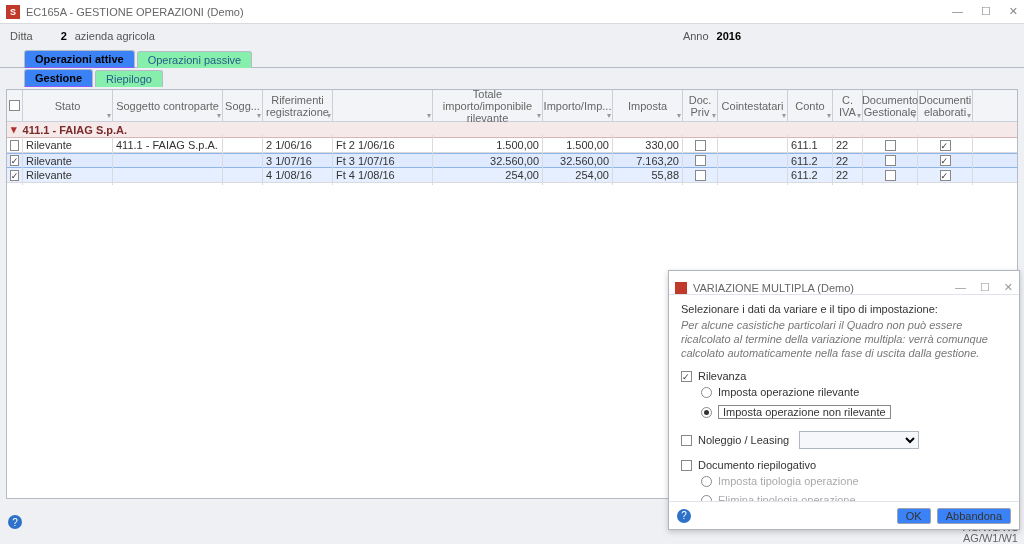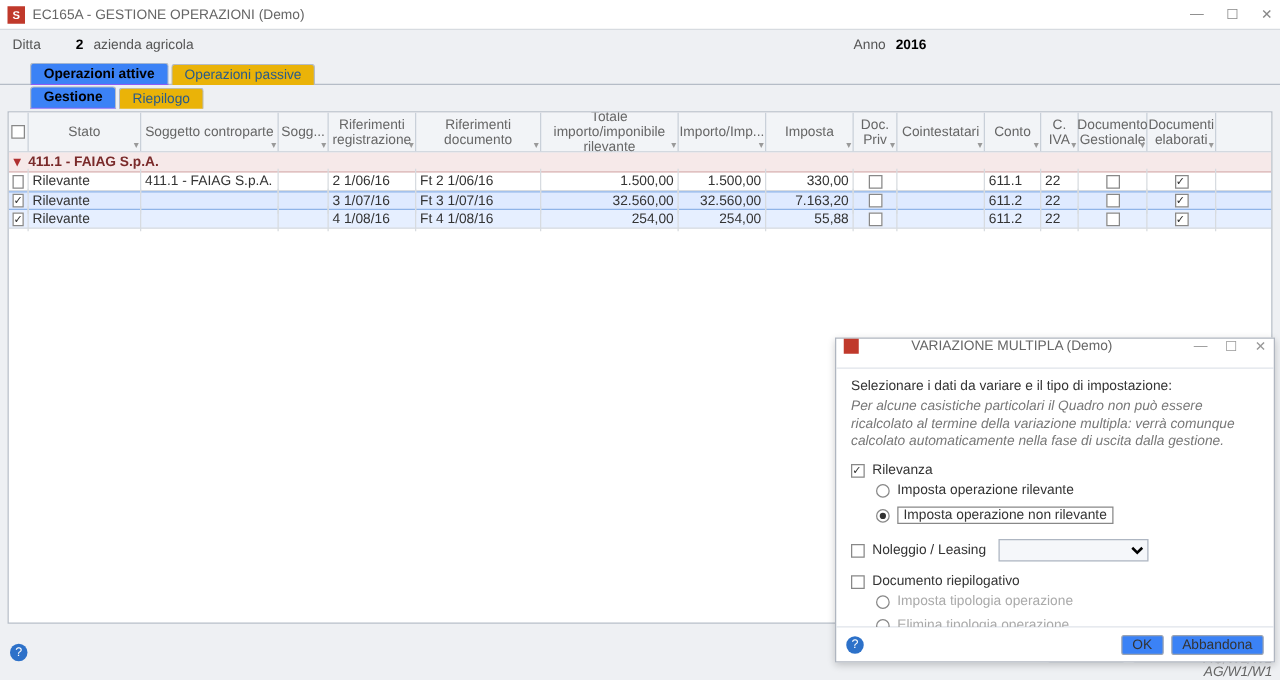--- a/index.html
+++ b/index.html
@@ -14,21 +14,21 @@
 
 
 .header { height: 24px; display: flex; align-items: center; padding: 0 10px; gap: 8px; }
 .header .lab { color: #555; }
 .header .val { color: #000; font-weight: bold; }
 .header .ditta-num { margin-left: 20px; }
 .header .anno-lab { margin-left: 520px; }
 
 
 .tabs { display: flex; padding-left: 24px; height: 20px; align-items: flex-end; }
-.tab { border: 1px solid #b5bcc6; border-bottom: none; border-radius: 3px 3px 0 0; padding: 2px 10px; margin-right: 2px; background: #eab308; color: #2a5b8a; cursor: pointer; }
+.tab { border: 1px solid #b5bcc6; border-bottom: none; border-radius: 3px 3px 0 0; padding: 2px 10px; margin-right: 2px; background: #86efac; color: #2a5b8a; cursor: pointer; }
 .tab.active { background: #3b82f6; font-weight: bold; color: #000; border-bottom: 1px solid #8b5cf6; position: relative; z-index: 2; }
 .tabs2 { display: flex; padding-left: 24px; height: 20px; align-items: flex-end; border-top: 1px solid #b5bcc6; margin-top: -1px; }
 .tabs2 .tab { font-size: 11px; }
 
 
 .gridwrap { margin: 2px 6px; background: #fff; border: 1px solid #b5bcc6; height: 410px; overflow: hidden; }
 .grid-header { display: flex; background: #f2f4f7; border-bottom: 1px solid #c9d0d9; height: 32px; }
 .gh { border-right: 1px solid #c9d0d9; display: flex; align-items: center; justify-content: center; text-align: center; padding: 0 2px; color: #666; position: relative; }
 .gh .dd { position: absolute; right: 1px; bottom: 1px; font-size: 8px; color: #999; }
 .gh:first-child { width: 16px; }
@@ -59,25 +59,25 @@
 .gc.ctr { justify-content: center; }
 .chkb { width: 11px; height: 11px; border: 1px solid #888; background: #fff; display: inline-block; }
 .chkb.on::after { content: "✓"; font-size: 9px; position: relative; top: -2px; left: 0; }
 
 
 .bottom { position: absolute; bottom: 10px; left: 0; right: 0; height: 24px; display: flex; align-items: center; padding: 0 8px; }
 .help { width: 14px; height: 14px; border-radius: 50%; background: #2d71c9; color: #fff; display: flex; align-items: center; justify-content: center; font-size: 10px; }
 .btn { border: 1px solid #9aa3b1; background: #3b82f6; padding: 1px 8px; cursor: pointer; border-radius: 2px; }
 .bottom .btns { margin-left: auto; display: flex; gap: 6px; }
 
-.status { position: absolute; bottom: 0; right: 6px; font-size: 10px; color: #666; text-align: right; line-height: 11px; font-style: italic;}
+.status { position: absolute; bottom: 0; right: 6px; font-size: 10px; color: #666; text-align: right; line-height: 11px;}
 
 
 .dialog { position: absolute; top: 270px; left: 668px; right: 4px; bottom: 14px; background: #fff; border: 1px solid #b0b6c0; box-shadow: 0 2px 6px rgba(0,0,0,0.2); display: flex; flex-direction: column; }
-.dlg-title { height: 24px; display: flex; align-items: flex-start; padding: 0 6px; color: #666; border-bottom: 1px solid #e0e4ea; gap: 36px; }
+.dlg-title { height: 24px; display: flex; align-items: flex-end; padding: 0 6px; color: #666; border-bottom: 1px solid #e0e4ea; }
 .dlg-title .icon { width: 12px; height: 12px; background: #c0392b; margin-right: 6px; }
 .dlg-title .winbtns { margin-left: auto; display: flex; gap: 14px; color: #999; }
 .dlg-body { padding: 8px 12px; flex: 1; overflow: auto; }
 .dlg-h { font-weight: normal; color: #333; margin-bottom: 4px; }
 .dlg-note { font-style: italic; color: #777; line-height: 1.25; margin-bottom: 10px; }
 .dlg-sec { margin-bottom: 10px; }
 .dlg-sec label { display: flex; align-items: center; gap: 6px; margin: 2px 0; }
 .radio-g { margin-left: 20px; display: flex; flex-direction: column; gap: 3px; }
 .radio-g label span.rad { width: 11px; height: 11px; border: 1px solid #888; border-radius: 50%; display: inline-block; position: relative; }
 .radio-g label span.rad.on::after { content: ""; width: 5px; height: 5px; background: #333; border-radius: 50%; position: absolute; top: 2px; left: 2px; }
@@ -134,21 +134,20 @@
       </div>
     <div class="gh col-sogg2">
         <span>Sogg...</span>
         <span class="dd">▾</span>
       </div>
     <div class="gh col-rifreg">
         <span>Riferimenti registrazione</span>
         <span class="dd">▾</span>
       </div>
     <div class="gh col-rifdoc">
-        <span>Riferimenti documento</span>
         <span class="dd">▾</span>
       </div>
     <div class="gh col-totimp">
         <span>Totale importo/imponibile rilevante</span>
         <span class="dd">▾</span>
       </div>
     <div class="gh col-impimp">
         <span>Importo/Imp...</span>
         <span class="dd">▾</span>
       </div>

